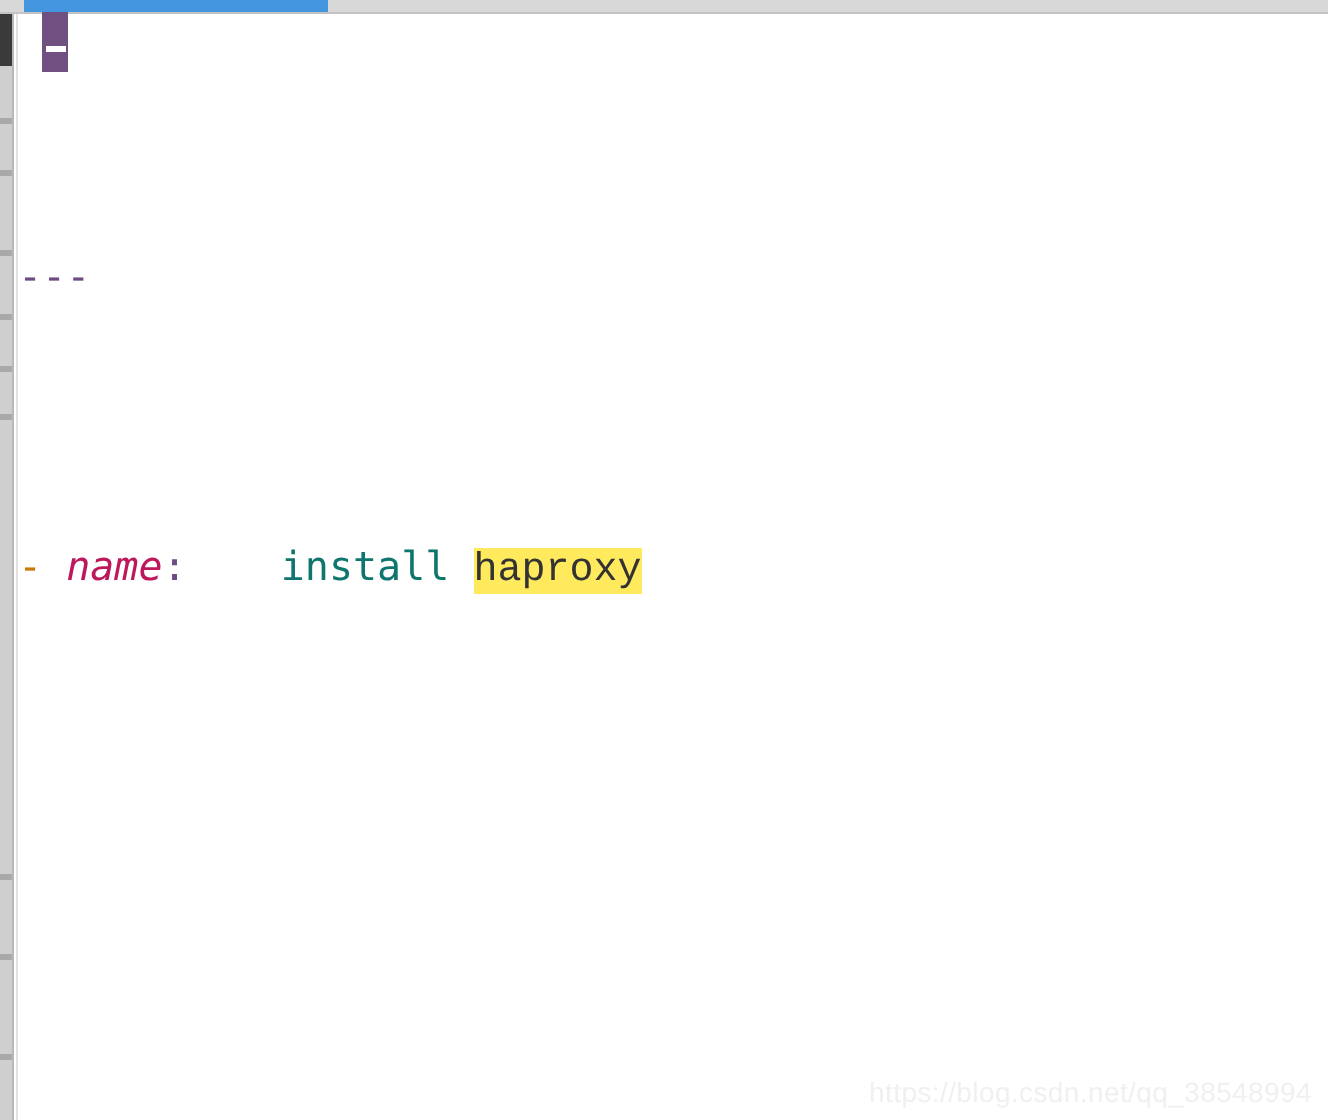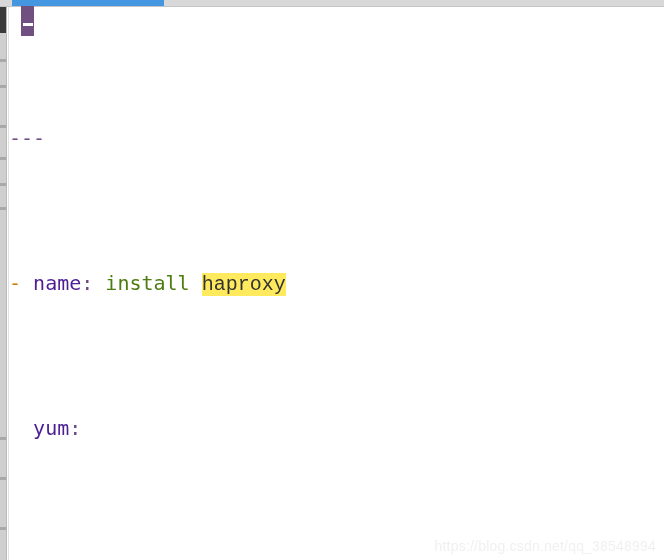--- a/index.html
+++ b/index.html
@@ -78,24 +78,24 @@
     line-height: 29px;
     white-space: pre;
     color: #333333;
   }
   .line {
     height: 29px;
     white-space: pre;
   }
 
   
-  .k      { color: #4c1d95; }            
+  .k      { color: #be185d; font-style: italic; }            
   .colon  { color: #6f4b86; }            
   .dash   { color: #c87b0a; }            
-  .v      { color: #4d7c0f; }            
+  .v      { color: #0f766e; margin-left: 35px; }            
   .doc    { color: #6f4b86; }            
   .hl     { background: #ffe95c; color: #333333; font-family: Liberation Mono, monospace; }
 
   
   .watermark {
     position: absolute;
     right: 8px;
     bottom: 6px;
     font-family: "Liberation Sans", sans-serif;
     font-size: 14px;
@@ -130,21 +130,20 @@
 
   <div class="code">
 
     
     <div class="line"><span class="doc">---</span></div>
 
     
     <div class="line"><span class="dash">-</span> <span class="k">name</span><span class="colon">:</span> <span class="v">install </span><span class="hl">haproxy</span></div>
 
     
-    <div class="line">  <span class="k">yum</span><span class="colon">:</span></div>
 
     
     <div class="line">    </div>
 
     
     
 
     
     
 

